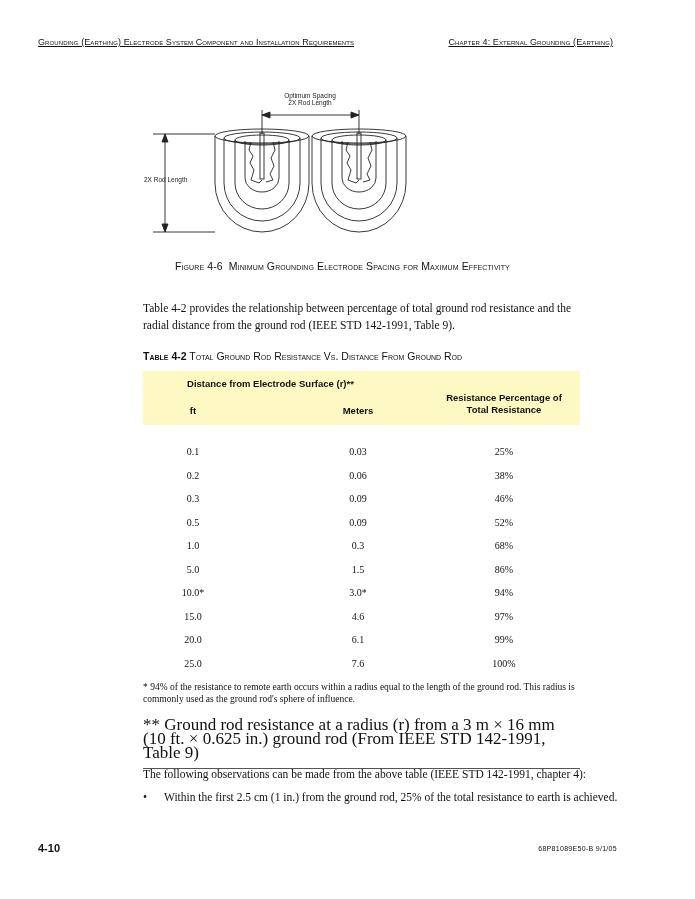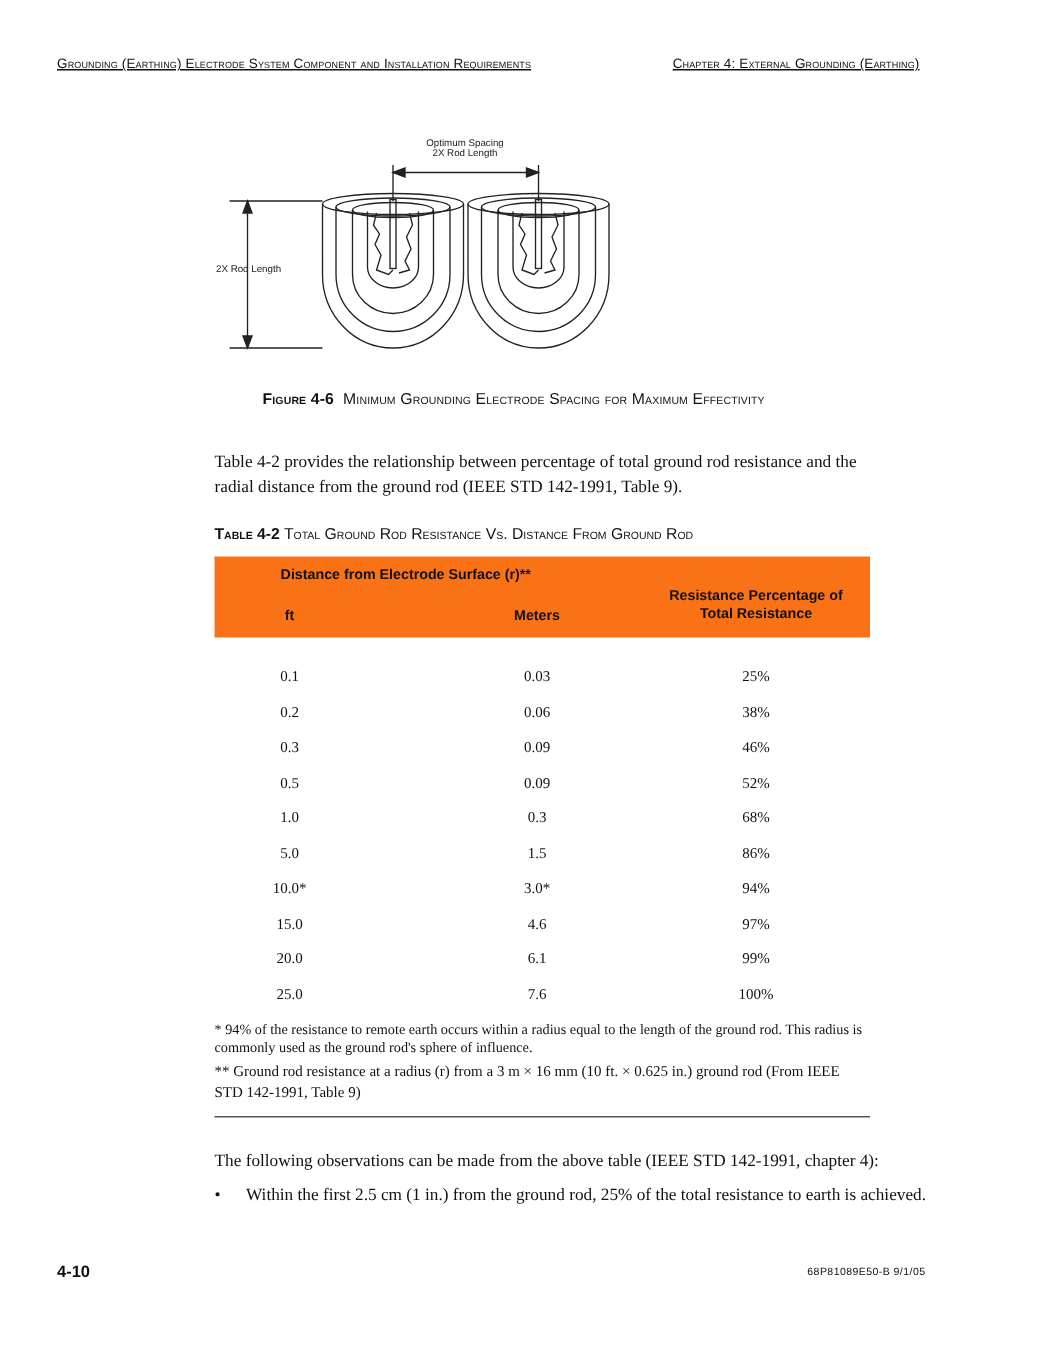--- a/index.html
+++ b/index.html
@@ -21,50 +21,50 @@
       font-size: 6.5px; line-height: 7px; color: #222;
     }
     .fig-label-left {
       position: absolute; left: 144px; top: 176px; font-size: 6.5px; color: #222;
     }
 
     .caption {
       position: absolute; left: 143px; top: 260px; font-size: 10.5px;
       font-variant: small-caps; letter-spacing: 0.1px;
     }
-    .caption b { font-weight: bold; padding-left: 32px; }
+    .caption b { font-weight: normal; padding-left: 32px; }
 
     .para {
       position: absolute; left: 143px; width: 450px; font-size: 11.5px; line-height: 17px;
     }
     .p1 { top: 300px; }
 
     .table-caption {
       position: absolute; left: 143px; top: 350px; font-size: 10.5px; font-variant: small-caps;
     }
 
     .table-block { position: absolute; left: 143px; top: 371px; width: 437px; }
     .thead {
-      background: #f97316; height: 54px; position: relative;
+      background: #fef9c3; height: 54px; position: relative;
       font-size: 9.5px; font-weight: bold; padding-left: 41px;
     }
     .thead .group { position: absolute; left: 0; width: 255px; top: 7px; text-align: center; }
     .thead .h-ft { position: absolute; left: 10px; width: 80px; top: 34px; text-align: center; }
     .thead .h-m { position: absolute; left: 175px; width: 80px; top: 34px; text-align: center; }
     .thead .h-pct { position: absolute; left: 286px; width: 150px; top: 21px; text-align: center; line-height: 12px; }
 
     .row { position: relative; height: 23.5px; font-size: 10px; }
     .row span { position: absolute; top: 6px; text-align: center; }
     .row .c1 { left: 10px; width: 80px; }
     .row .c2 { left: 175px; width: 80px; }
     .row .c3 { left: 311px; width: 100px; }
     .rows { padding-top: 15px; }
 
     .notes { margin-top: 6px; font-size: 9.5px; line-height: 12px; }
-    .notes .n2 { font-size: 10px; line-height: 14px; margin-top: 3px; }
+    .notes .n2 { font-size: 17px; line-height: 14px; margin-top: 13px; }
     .rule { border-bottom: 1px solid #555; margin-top: 8px; }
 
     .p2 { top: 766px; width: 480px; }
     .bullet { position: absolute; left: 143px; top: 789px; width: 480px; font-size: 11.5px; line-height: 17px; }
     .bullet .dot { position: absolute; left: 0; }
     .bullet .text { position: absolute; left: 21px; white-space: nowrap; }
 
     .footer-left { position: absolute; left: 38px; top: 842px; font-size: 11px; font-weight: bold; }
     .footer-right { position: absolute; right: 78px; top: 845px; font-size: 7px; letter-spacing: 0.3px; }
   </style>

